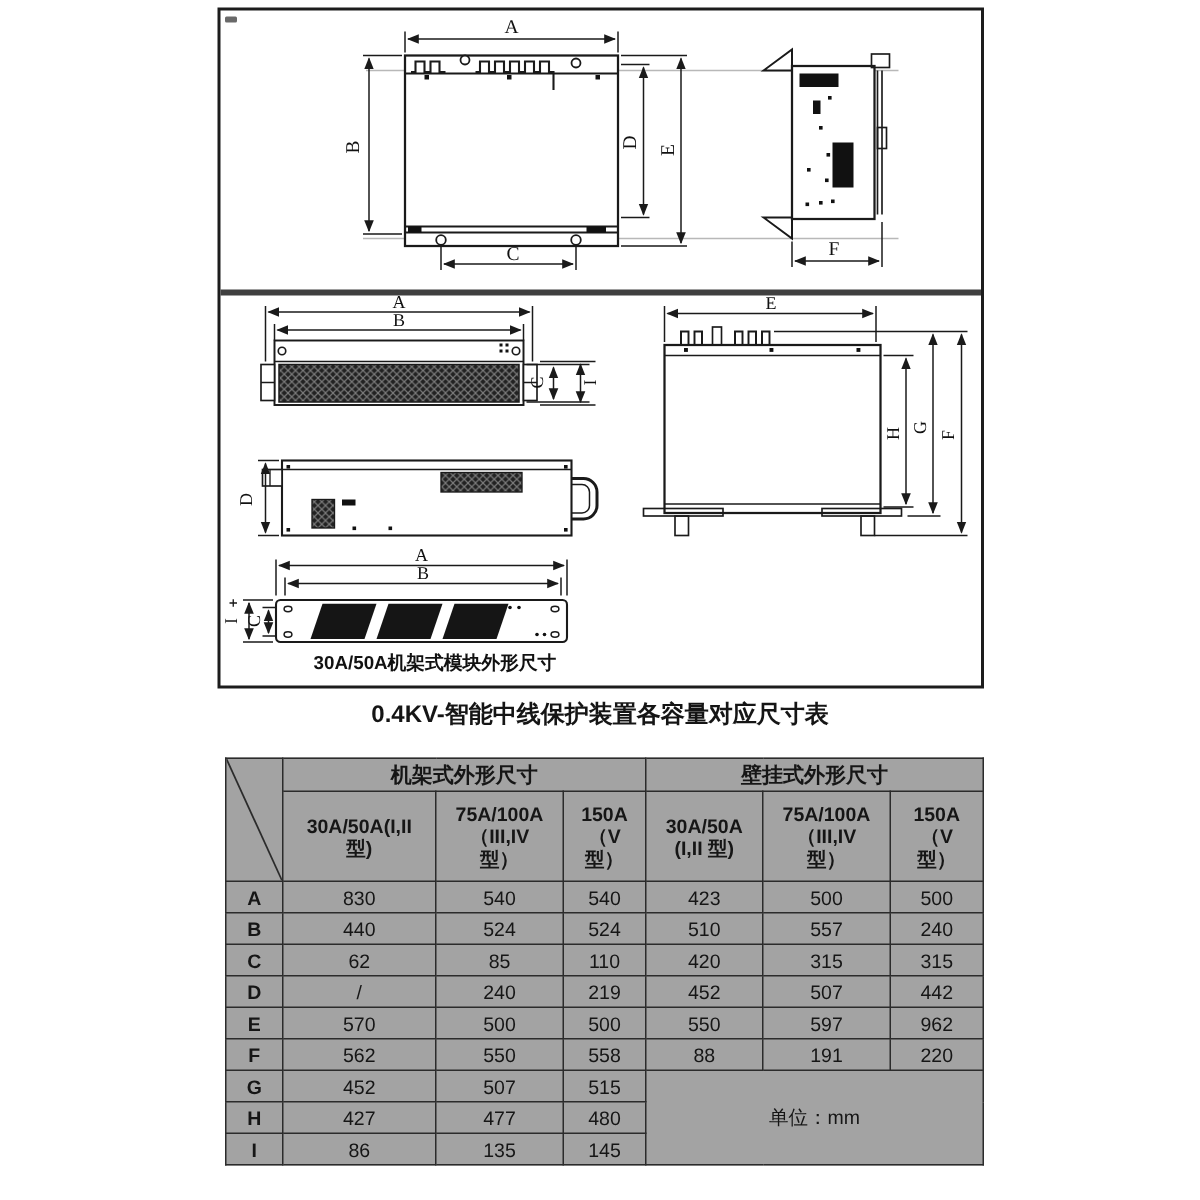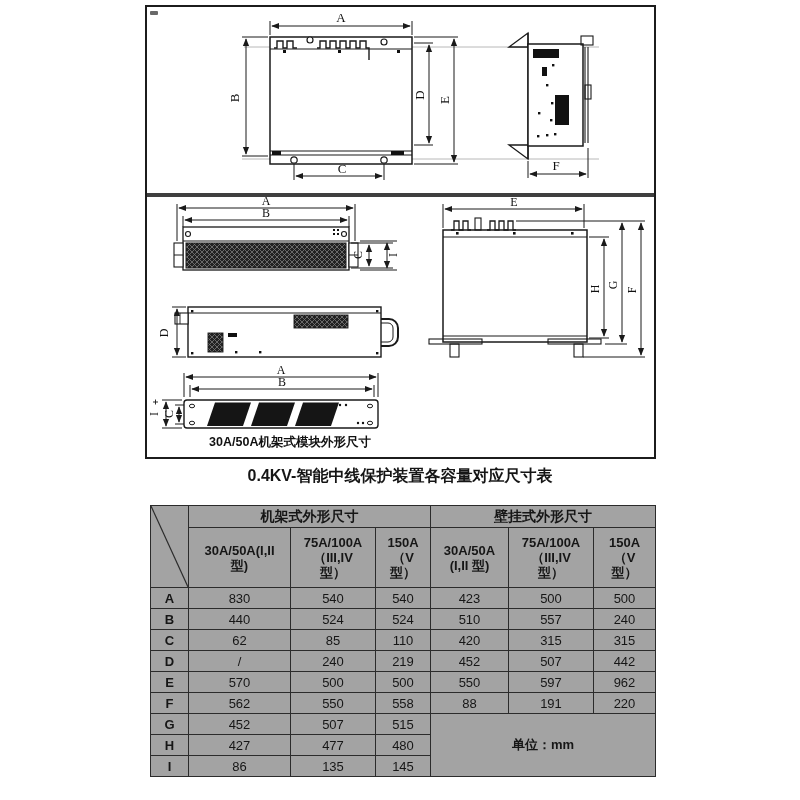--- a/index.html
+++ b/index.html
@@ -17,21 +17,21 @@
   .title{position:absolute;left:0;top:466px;width:800px;text-align:center;
          font-size:16px;font-weight:bold;color:#151515;}
   .tblwrap{position:absolute;left:150px;top:505px;}
   table.dims{border-collapse:collapse;table-layout:fixed;background:#a3a3a3;border:1.5px solid #2b2b2b;}
   table.dims th,table.dims td{border:1px solid #2b2b2b;text-align:center;vertical-align:middle;
          padding:0 2px;font-size:13px;color:#161616;}
   tr.gh{height:22px;} tr.gh th{font-size:14px;font-weight:bold;}
   tr.sh{height:60px;} tr.sh th{font-weight:bold;font-size:13px;line-height:15px;white-space:pre-line;text-align:center;}
   tbody tr{height:21px;}
   td.rl,th.rl{font-weight:bold;}
-  td.unit{font-weight:bold;font-size:14px;}
+  td.unit{font-weight:normal;font-size:14px;}
   th.diag{position:relative;padding:0;}
   th.diag svg{position:absolute;left:0;top:0;width:100%;height:100%;}
   text.dim{font-family:"Liberation Serif","DejaVu Serif",serif;font-size:13px;fill:#111;}
   text.dims2{font-family:"Liberation Serif","DejaVu Serif",serif;font-size:12px;fill:#111;}
 </style>
 </head>
 <body>
 
 <div class="page">
 

